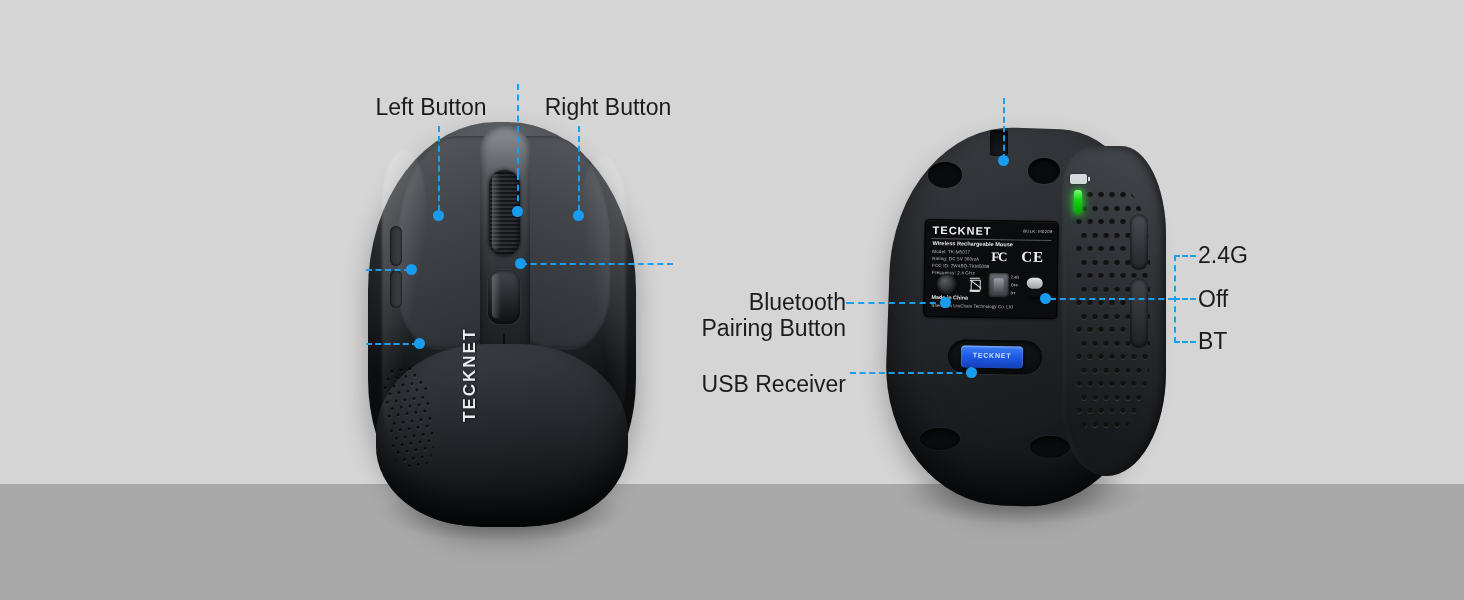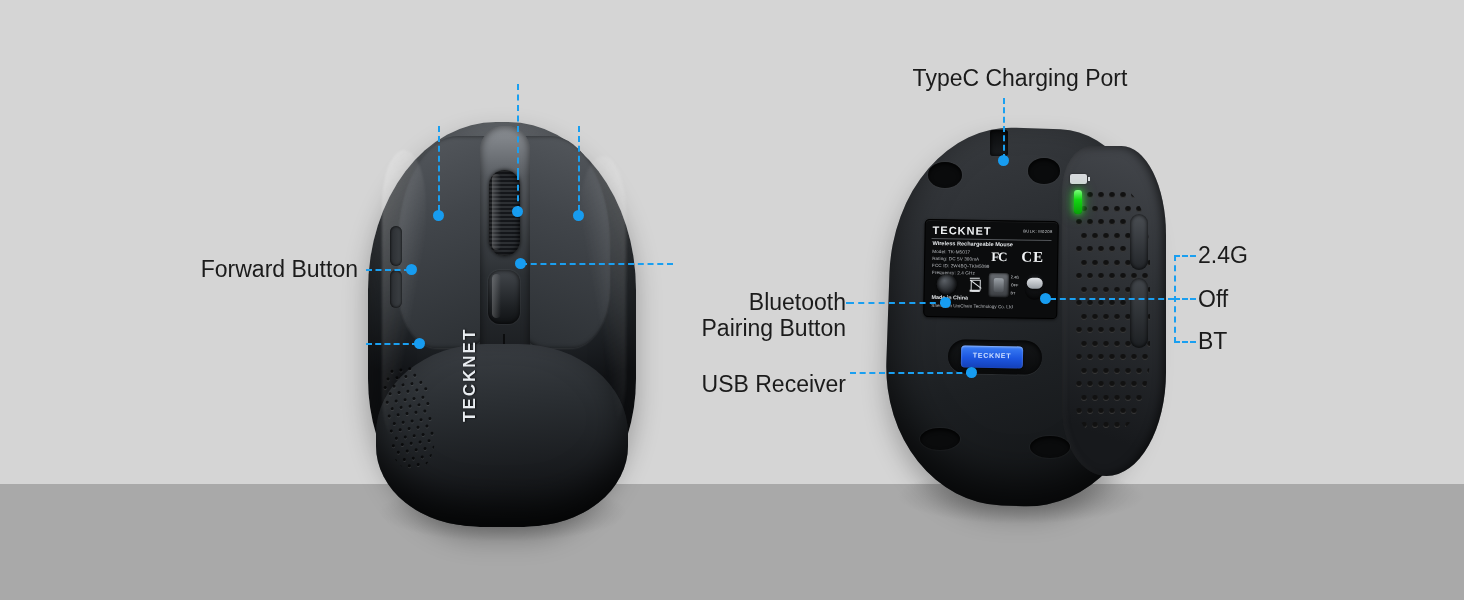--- a/index.html
+++ b/index.html
@@ -462,47 +462,47 @@
       <div class="mb-dongle">
         <span>TECKNET</span>
       </div>
     </div>
   </div>
 
   <div class="dash-v" style="left:517px;top:84px;height:90px;"></div>
   <div class="dot" style="left:512px;top:206px;"></div>
   <div class="dash-v" style="left:517px;top:174px;height:38px;"></div>
 
+  <div class="lbl c" style="left:348px;top:93px;width:166px;">Left Button</div>
   <div class="dash-v" style="left:438px;top:126px;height:85px;"></div>
   <div class="dot" style="left:433px;top:210px;"></div>
 
+  <div class="lbl c" style="left:524px;top:93px;width:168px;">Right Button</div>
   <div class="dash-v" style="left:578px;top:126px;height:85px;"></div>
   <div class="dot" style="left:573px;top:210px;"></div>
 
-  <div class="lbl r" style="left:140px;top:255px;width:218px;">Forward Button</div>
   <div class="dash-h" style="left:366px;top:269px;width:44px;"></div>
   <div class="dot" style="left:406px;top:264px;"></div>
 
   <div class="dash-h" style="left:366px;top:343px;width:52px;"></div>
   <div class="dot" style="left:414px;top:338px;"></div>
 
   <div class="dash-h" style="left:521px;top:263px;width:152px;"></div>
   <div class="dot" style="left:515px;top:258px;"></div>
 
   <div class="lbl r" style="left:646px;top:314px;width:200px;">Pairing Button</div>
   <div class="lbl r" style="left:686px;top:288px;width:160px;">Bluetooth</div>
   <div class="dash-v" style="left:846px;top:302px;height:2px;"></div>
   <div class="dash-h" style="left:848px;top:302px;width:98px;"></div>
   <div class="dot" style="left:940px;top:297px;"></div>
 
   <div class="lbl r" style="left:660px;top:370px;width:186px;">USB Receiver</div>
   <div class="dash-h" style="left:850px;top:372px;width:122px;"></div>
   <div class="dot" style="left:966px;top:367px;"></div>
 
-  <div class="lbl c" style="left:880px;top:64px;width:280px;">TypeC Charging Port</div>
   <div class="dash-v" style="left:1003px;top:98px;height:62px;"></div>
   <div class="dot" style="left:998px;top:155px;"></div>
 
   <div class="dot" style="left:1040px;top:293px;"></div>
   <div class="dash-h" style="left:1050px;top:298px;width:124px;"></div>
   <div class="bracket-v" style="left:1174px;top:255px;height:88px;"></div>
   <div class="dash-h" style="left:1174px;top:255px;width:22px;"></div>
   <div class="dash-h" style="left:1174px;top:298px;width:22px;"></div>
   <div class="dash-h" style="left:1174px;top:341px;width:22px;"></div>
   <div class="lbl" style="left:1198px;top:241px;width:90px;">2.4G</div>

